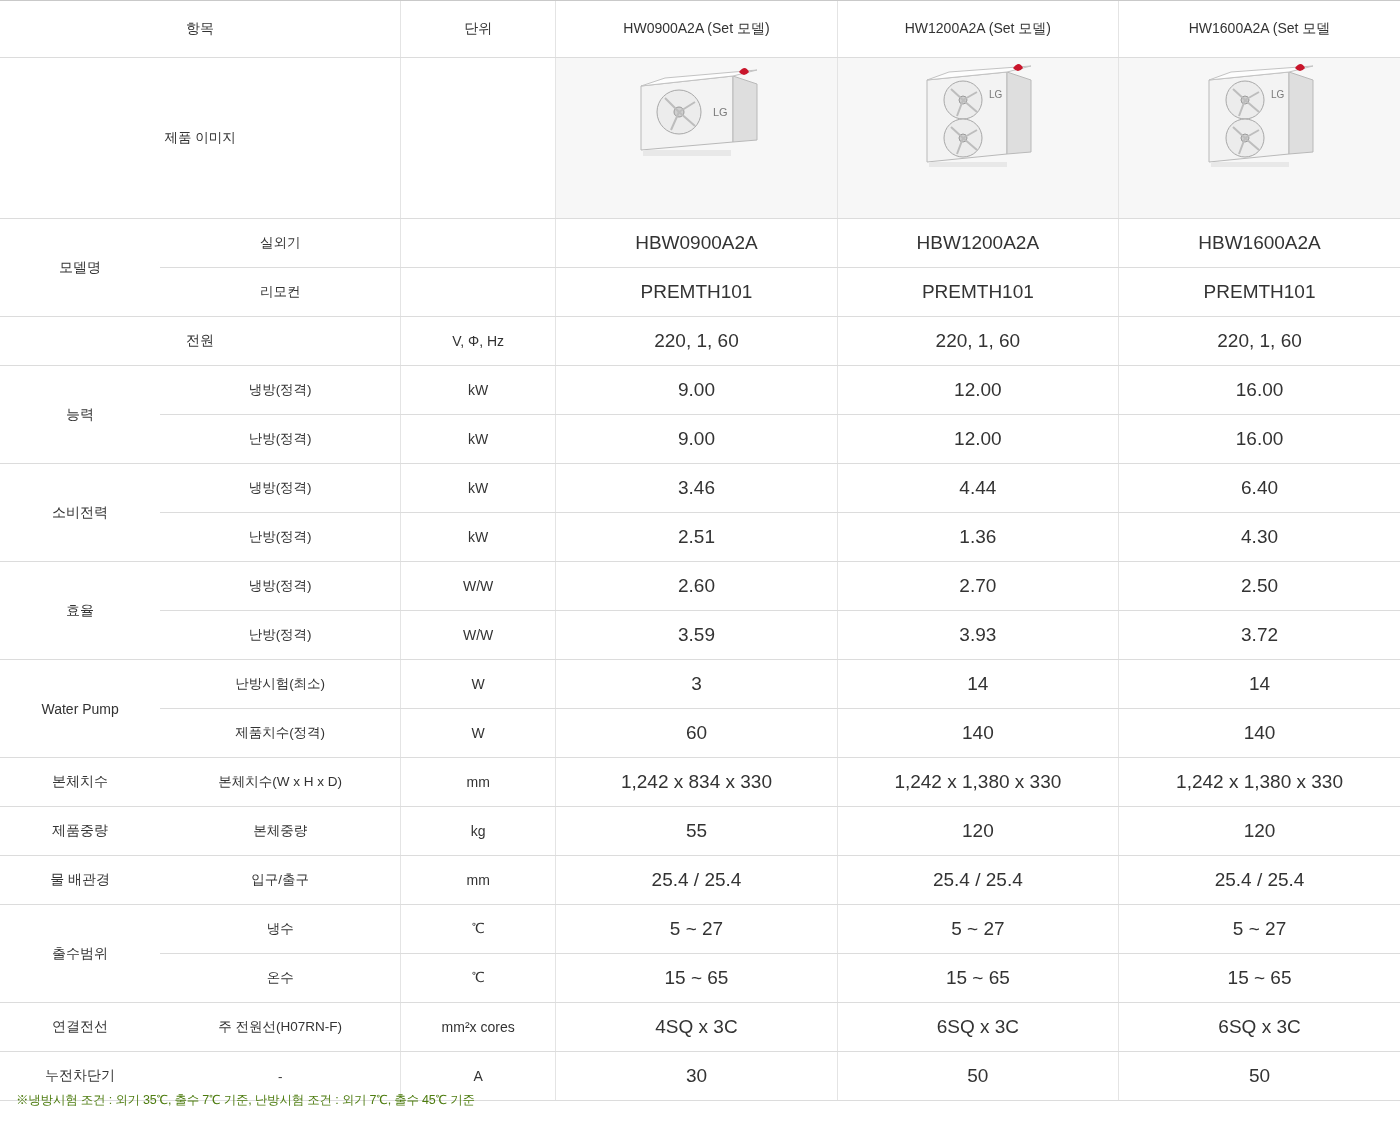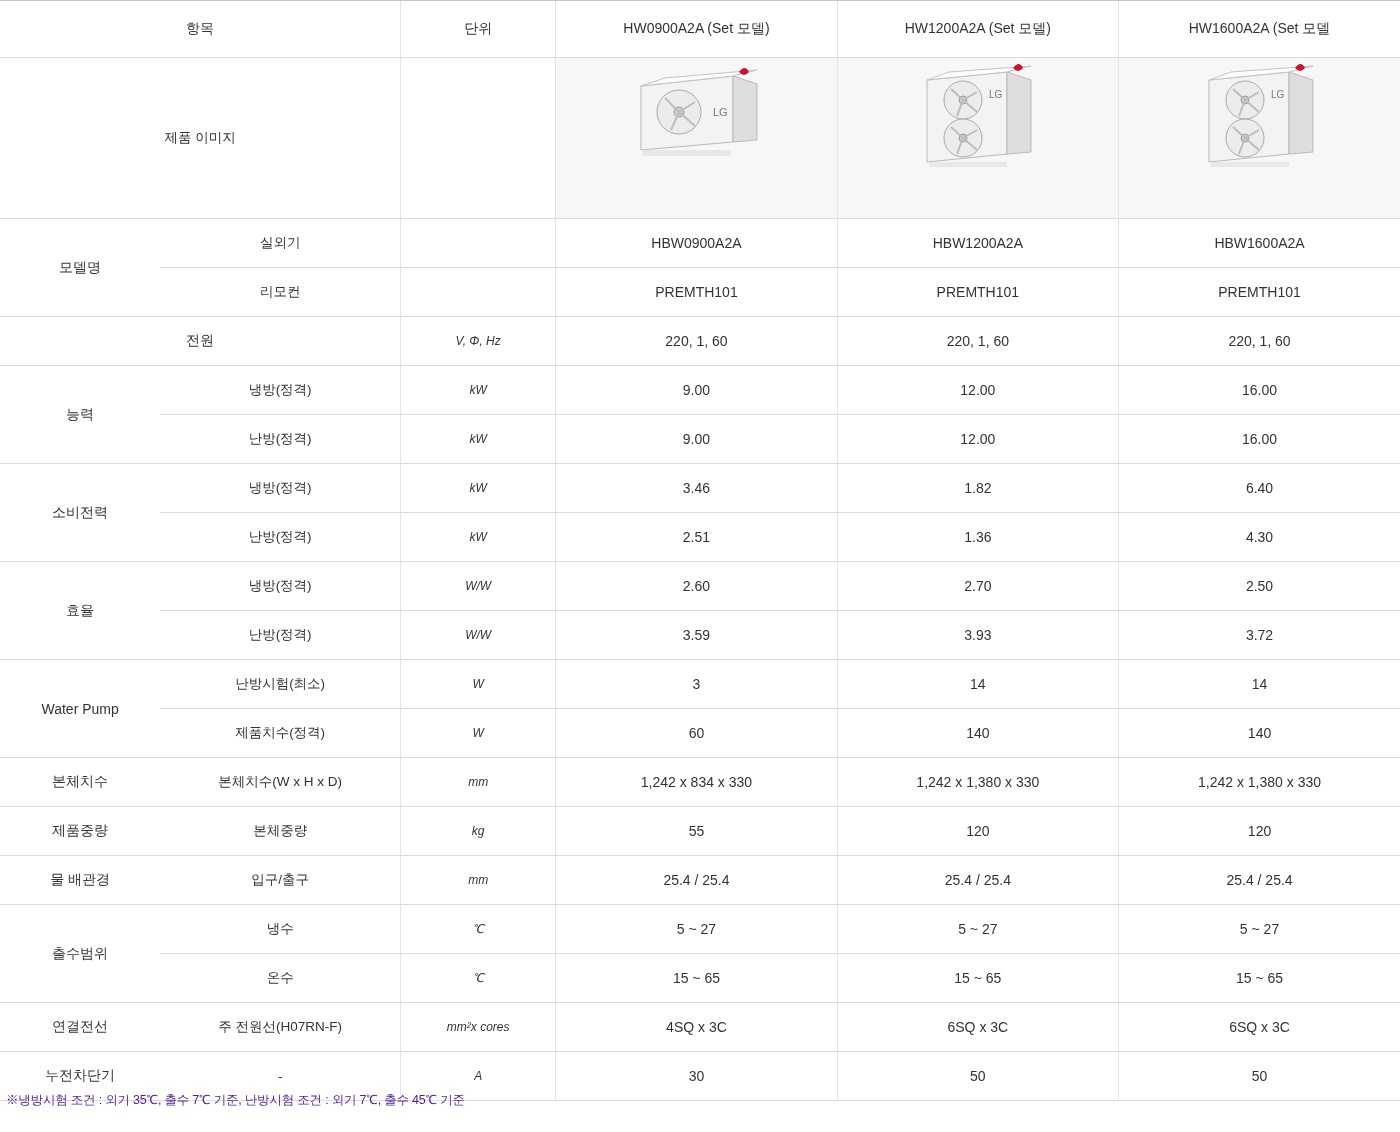--- a/index.html
+++ b/index.html
@@ -57,46 +57,45 @@
   col.c-model { width: 281px; }
   .group-label {
     font-size: 14px;
     color: #222222;
   }
   .item-label {
     font-size: 13.5px;
     color: #333333;
   }
   .value {
+    font-size: 19px;
+    color: #444444;
+  }
+  .unit {
     font-size: 14px;
     color: #444444;
-  }
-  .unit {
-    font-size: 12px;
-    color: #444444;
-    font-style: italic;
   }
   .img-row td { height: 160px; }
   .img-cell {
     background: #f7f7f7;
   }
   .prod-img {
     width: 100%;
     height: 160px;
     display: flex;
     align-items: flex-start;
     justify-content: center;
   }
   
   .footnote {
     position: absolute;
-    left: 6px;
+    left: 16px;
     top: 1092px;
     font-size: 12.5px;
-    color: #4c1d95;
+    color: #4d7c0f;
     letter-spacing: -0.2px;
   }
 </style>
 </head>
 <body>
 
 <div class="sheet">
 
   <table class="spec">
     <colgroup>
@@ -213,21 +212,21 @@
         <td class="vsep value">9.00</td>
         <td class="vsep value">12.00</td>
         <td class="vsep value">16.00</td>
       </tr>
 
       <tr>
         <td rowspan="2" class="group-label">소비전력</td>
         <td class="item-label" style="height:48px">냉방(정격)</td>
         <td class="vsep unit">kW</td>
         <td class="vsep value">3.46</td>
-        <td class="vsep value">1.82</td>
+        <td class="vsep value">4.44</td>
         <td class="vsep value">6.40</td>
       </tr>
       <tr>
         <td class="item-label" style="height:48px">난방(정격)</td>
         <td class="vsep unit">kW</td>
         <td class="vsep value">2.51</td>
         <td class="vsep value">1.36</td>
         <td class="vsep value">4.30</td>
       </tr>
 

